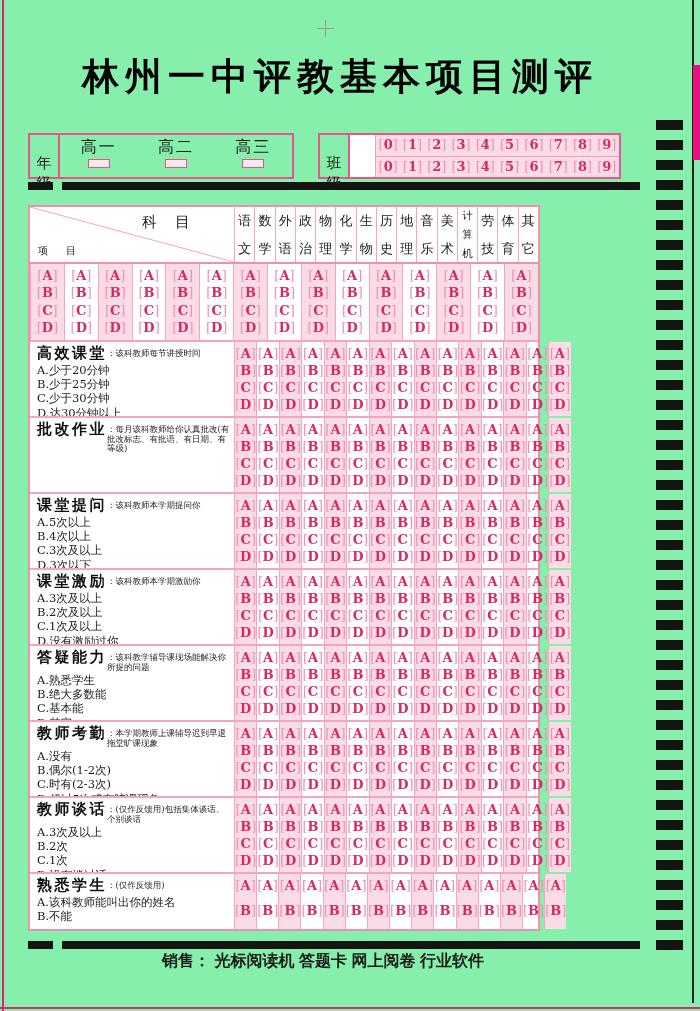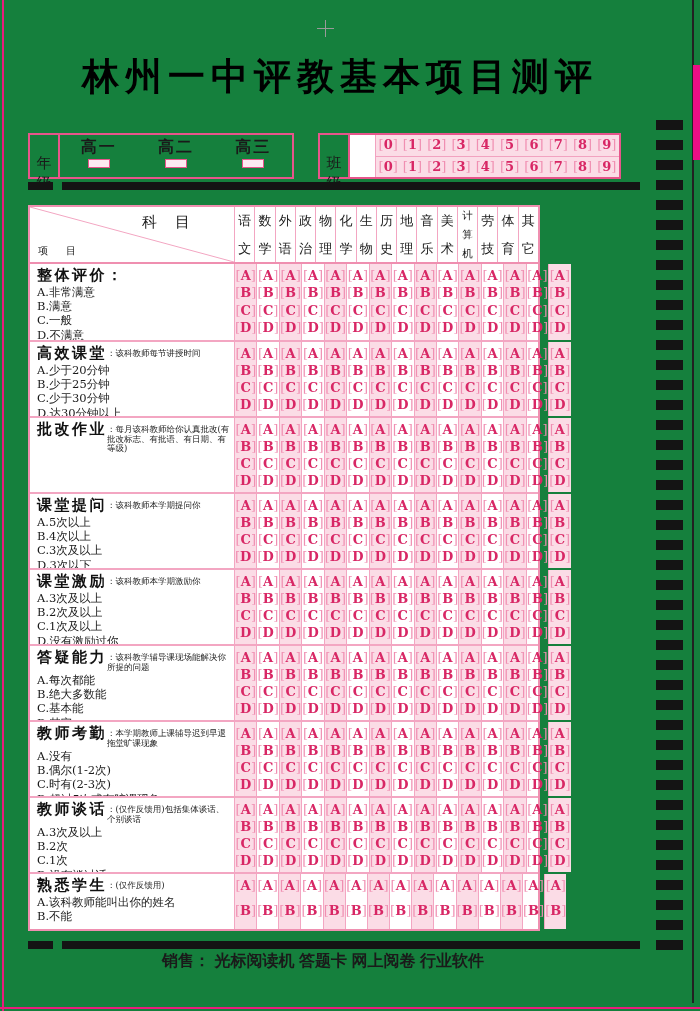--- a/index.html
+++ b/index.html
@@ -1,38 +1,38 @@
 <!DOCTYPE html>
 <html><head>
 <meta charset="utf-8">
 <style>
   * { margin:0; padding:0; box-sizing:border-box; }
   body { background:#fff; font-family:"DejaVu Serif", serif; }
-  .sheet { position:relative; width:700px; height:1011px; background:#15803d; overflow:hidden; }
+  .sheet { position:relative; width:700px; height:1011px; background:#86efac; overflow:hidden; }
 
   
   .edge-left  { position:absolute; left:2px; top:0; bottom:0; width:2px; background:#e91d7c; }
   .edge-bottom{ position:absolute; left:0; right:0; bottom:2px; height:2px; background:#e91d7c; }
   .edge-right-black { position:absolute; right:6px; top:0; bottom:8px; width:2px; background:#222; }
   .edge-right-magenta { position:absolute; right:0; top:65px; width:7px; height:95px; background:#ec0f84; }
 
   .ch-h { position:absolute; left:317px; top:28px; width:17px; height:1px; background:#9a9a9a; }
   .ch-v { position:absolute; left:325px; top:20px; width:1px; height:17px; background:#9a9a9a; }
 
   .title { position:absolute; top:52px; left:0; width:680px; text-align:center;
            font-size:37px; font-weight:bold; letter-spacing:6px; color:#000; }
 
   
   .grade-box { position:absolute; left:28px; top:133px; width:266px; height:46px;
                border:2px solid #e7558b; display:flex; }
   .box-label { width:30px; border-right:2px solid #e7558b; font-size:15px; line-height:20px;
                text-align:center; padding-top:18px; color:#1a1a1a; word-break:break-all; }
   .grade-options { flex:1; display:flex; justify-content:space-around; padding-top:3px; }
   .gopt { display:flex; flex-direction:column; align-items:center; }
-  .glab { font-size:16px; font-weight:bold; letter-spacing:2px; color:#1a1a1a; line-height:18px; }
+  .glab { font-size:16px; font-weight:normal; letter-spacing:2px; color:#1a1a1a; line-height:18px; }
   .grect { width:22px; height:9px; border:1px solid #e7558b; background:#fdeaf1; margin-top:3px; }
 
   .class-box { position:absolute; left:318px; top:133px; width:303px; height:46px;
                border:2px solid #e7558b; display:flex; }
   .class-blank { width:26px; border-right:1px solid #f2a2c0; background:#fff; }
   .class-bubbles { flex:1; background:#fbdce6; display:flex; flex-direction:column; }
   .crow { flex:1; display:flex; align-items:center; }
   .crow + .crow { border-top:1px solid #f2a2c0; }
   .crow .bubble { flex:1; text-align:center; }
 
@@ -216,31 +216,20 @@
             <div class="schar">育</div>
           </div>
           <div class="subj">
             <div class="schar">其</div>
             <div class="schar">它</div>
           </div>
         </div>
     </div>
     <div class="blocks" id="blocks">
         <div class="block">
-          <div class="blabel">
-            <div class="btline">
-              <span class="btitle">整体评价：</span>
-            </div>
-            <div class="bopts">
-              <div class="bopt">A.非常满意</div>
-              <div class="bopt">B.满意</div>
-              <div class="bopt">C.一般</div>
-              <div class="bopt">D.不满意</div>
-            </div>
-          </div>
           <div class="bgrid">
             <div class="bcol band">
               <span class="bubble"><i>[</i><b>A</b><i>]</i></span>
               <span class="bubble"><i>[</i><b>B</b><i>]</i></span>
               <span class="bubble"><i>[</i><b>C</b><i>]</i></span>
               <span class="bubble"><i>[</i><b>D</b><i>]</i></span>
             </div>
             <div class="bcol">
               <span class="bubble"><i>[</i><b>A</b><i>]</i></span>
               <span class="bubble"><i>[</i><b>B</b><i>]</i></span>
@@ -745,21 +734,21 @@
             </div>
           </div>
         </div>
         <div class="block">
           <div class="blabel">
             <div class="btline">
               <span class="btitle">答疑能力</span>
               <span class="bsub">：该科教学辅导课现场能解决你所提的问题</span>
             </div>
             <div class="bopts">
-              <div class="bopt">A.每次都能</div>
+              <div class="bopt">A.熟悉学生</div>
               <div class="bopt">B.绝大多数能</div>
               <div class="bopt">C.基本能</div>
               <div class="bopt">D.其它</div>
             </div>
           </div>
           <div class="bgrid">
             <div class="bcol band">
               <span class="bubble"><i>[</i><b>A</b><i>]</i></span>
               <span class="bubble"><i>[</i><b>B</b><i>]</i></span>
               <span class="bubble"><i>[</i><b>C</b><i>]</i></span>

